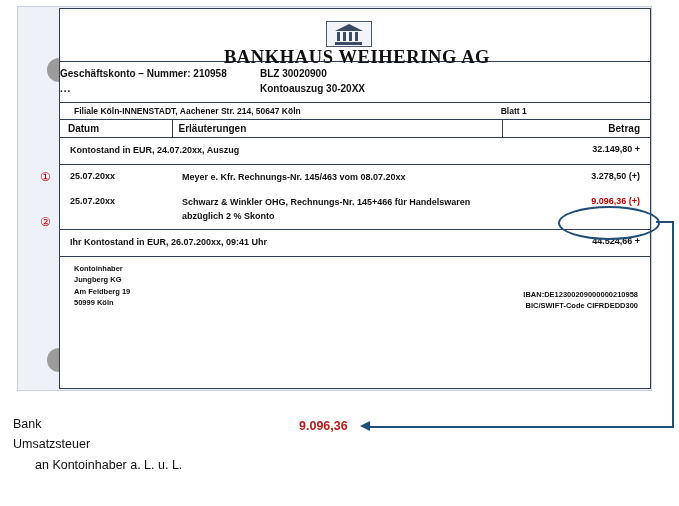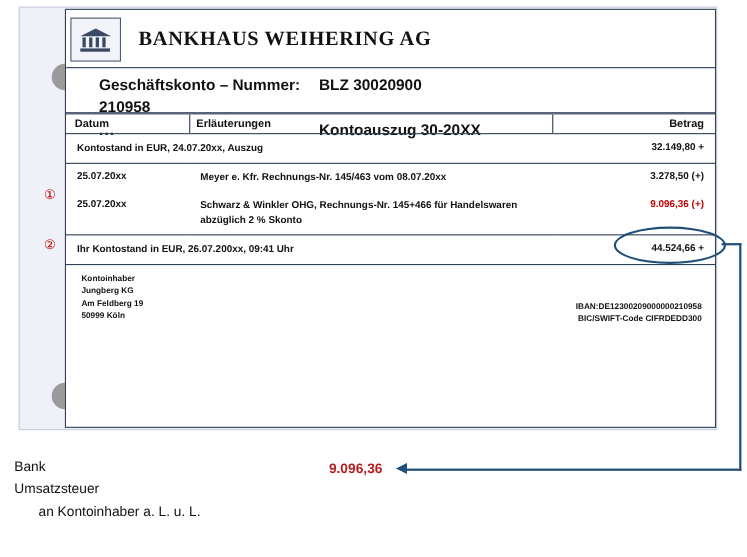--- a/index.html
+++ b/index.html
@@ -50,20 +50,21 @@
     box-sizing: border-box;
   }
 
   
   .doc-header {
     display: flex;
     align-items: center;
     padding: 12px 0 10px 4px;
     height: 52px;
     box-sizing: border-box;
+    flex-direction: column;
   }
   .bank-logo {
     width: 44px;
     height: 38px;
     border: 1px solid #4a5a74;
     background: #f2f4f9;
     display: flex;
     align-items: center;
     justify-content: center;
     margin-right: 16px;
@@ -77,22 +78,22 @@
   }
 
   hr.rule {
     border: none;
     border-top: 1px solid #2f3e55;
     margin: 0;
   }
 
   
   .acct-block {
-    padding: 5px 14px 4px 30px;
-    font-size: 14px;
+    padding: 5px 14px 4px 0;
+    font-size: 10px;
     color: #111;
     line-height: 1.45;
     position: relative;
     height: 40px;
     box-sizing: border-box;
   }
   .acct-line { display: flex; }
   .acct-left { width: 200px; font-weight: bold; }
   .acct-right { font-weight: bold; }
   .acct-dots { font-weight: bold; letter-spacing: 1px; }
@@ -281,20 +282,24 @@
       <div class="acct-right">BLZ 30020900</div>
     </div>
     <div class="acct-line">
       <div class="acct-left acct-dots">...</div>
       <div class="acct-right">Kontoauszug 30-20XX</div>
     </div>
   </div>
 
   <hr class="rule">
 
+  <div class="branch-line">
+    <span>Filiale Köln-INNENSTADT, Aachener Str. 214, 50647 Köln</span>
+    <span class="branch-sheet">Blatt 1</span>
+  </div>
 
   <div class="tbl-wrap">
     <table class="stmt">
       <thead>
         <tr>
           <th class="col-date">Datum</th>
           <th class="col-desc">Erläuterungen</th>
           <th class="col-amt">Betrag</th>
         </tr>
       </thead>

